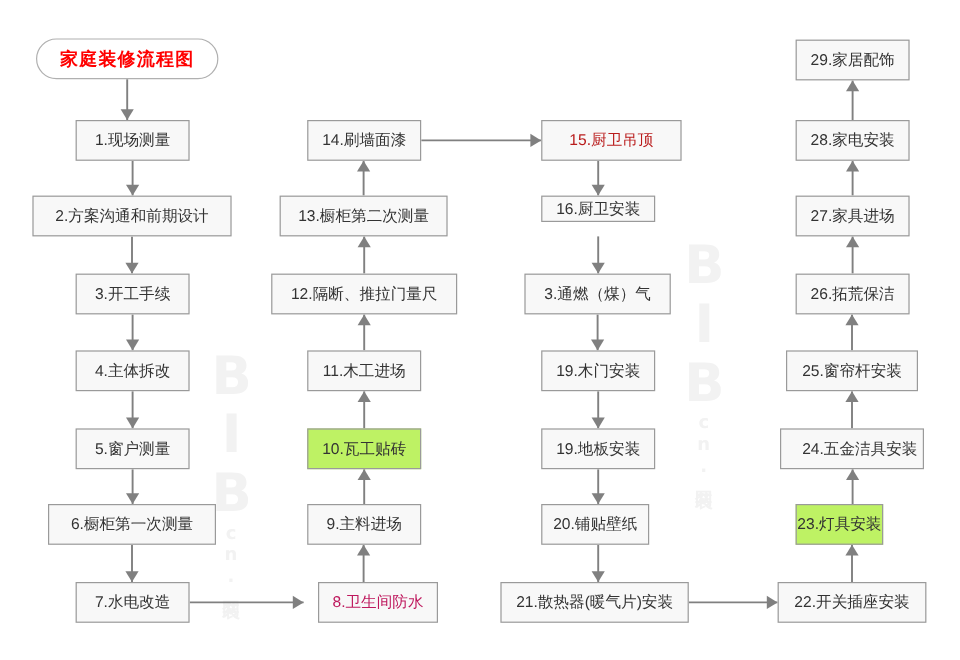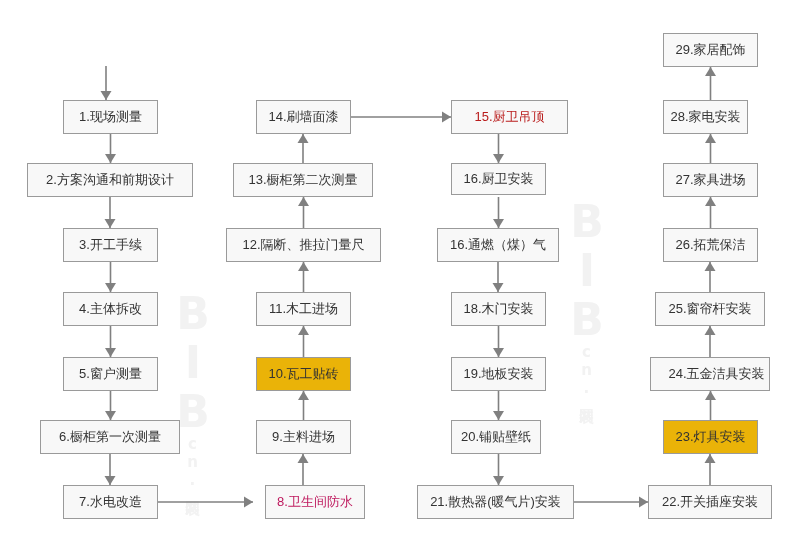--- a/index.html
+++ b/index.html
@@ -191,20 +191,21 @@
       <g>
         <line x1="710.5" y1="163" x2="710.5" y2="134" stroke="#808080" stroke-width="1.6"></line>
         <polygon points="705,143 716,143 710.5,134" fill="#808080"></polygon>
       </g>
       <g>
         <line x1="710.5" y1="100" x2="710.5" y2="67" stroke="#808080" stroke-width="1.6"></line>
         <polygon points="705,76 716,76 710.5,67" fill="#808080"></polygon>
       </g>
     </svg>
 
+  <div class="title-pill" id="title-pill" style="left: 30px; top: 32px; width: 152px; height: 34px; color: rgb(255, 0, 0);">家庭装修流程图</div>
 
   <div id="node-layer">
       <div class="node" style="left: 63px; top: 100px; width: 95px; height: 34px; background: rgb(248, 248, 248); border-color: rgb(154, 154, 154); color: rgb(51, 51, 51);">
         <span>1.现场测量</span>
       </div>
       <div class="node" style="left: 27px; top: 163px; width: 166px; height: 34px; background: rgb(248, 248, 248); border-color: rgb(154, 154, 154); color: rgb(51, 51, 51);">
         <span>2.方案沟通和前期设计</span>
       </div>
       <div class="node" style="left: 63px; top: 228px; width: 95px; height: 34px; background: rgb(248, 248, 248); border-color: rgb(154, 154, 154); color: rgb(51, 51, 51);">
         <span>3.开工手续</span>
@@ -220,75 +221,75 @@
       </div>
       <div class="node" style="left: 63px; top: 485px; width: 95px; height: 34px; background: rgb(248, 248, 248); border-color: rgb(154, 154, 154); color: rgb(51, 51, 51);">
         <span>7.水电改造</span>
       </div>
       <div class="node" style="left: 265px; top: 485px; width: 100px; height: 34px; background: rgb(248, 248, 248); border-color: rgb(154, 154, 154); color: #be185d;">
         <span>8.卫生间防水</span>
       </div>
       <div class="node" style="left: 256px; top: 420px; width: 95px; height: 34px; background: rgb(248, 248, 248); border-color: rgb(154, 154, 154); color: rgb(51, 51, 51);">
         <span>9.主料进场</span>
       </div>
-      <div class="node" style="left: 256px; top: 357px; width: 95px; height: 34px; background: #eab308; border-color: rgb(154, 154, 154); color: rgb(51, 51, 51);">
+      <div class="node" style="left: 256px; top: 357px; width: 95px; height: 34px; background: #bef264; border-color: rgb(154, 154, 154); color: rgb(51, 51, 51);">
         <span>10.瓦工贴砖</span>
       </div>
       <div class="node" style="left: 256px; top: 292px; width: 95px; height: 34px; background: rgb(248, 248, 248); border-color: rgb(154, 154, 154); color: rgb(51, 51, 51);">
         <span>11.木工进场</span>
       </div>
       <div class="node" style="left: 226px; top: 228px; width: 155px; height: 34px; background: rgb(248, 248, 248); border-color: rgb(154, 154, 154); color: rgb(51, 51, 51);">
         <span>12.隔断、推拉门量尺</span>
       </div>
       <div class="node" style="left: 233px; top: 163px; width: 140px; height: 34px; background: rgb(248, 248, 248); border-color: rgb(154, 154, 154); color: rgb(51, 51, 51);">
         <span>13.橱柜第二次测量</span>
       </div>
       <div class="node" style="left: 256px; top: 100px; width: 95px; height: 34px; background: rgb(248, 248, 248); border-color: rgb(154, 154, 154); color: rgb(51, 51, 51);">
         <span>14.刷墙面漆</span>
       </div>
       <div class="node" style="left: 451px; top: 100px; width: 117px; height: 34px; background: rgb(248, 248, 248); border-color: rgb(154, 154, 154); color: #b91c1c;">
         <span>15.厨卫吊顶</span>
       </div>
-      <div class="node" style="left: 451px; top: 163px; width: 95px; height: 32px; background: rgb(248, 248, 248); border-color: rgb(154, 154, 154); color: rgb(51, 51, 51);">
+      <div class="node" style="left: 451px; top: 163px; width: 95px; height: 22px; background: rgb(248, 248, 248); border-color: rgb(154, 154, 154); color: rgb(51, 51, 51);">
         <span>16.厨卫安装</span>
       </div>
       <div class="node" style="left: 437px; top: 228px; width: 122px; height: 34px; background: rgb(248, 248, 248); border-color: rgb(154, 154, 154); color: rgb(51, 51, 51);">
-        <span>16.通燃（煤）气</span>
+        <span>3.通燃（煤）气</span>
       </div>
       <div class="node" style="left: 451px; top: 292px; width: 95px; height: 34px; background: rgb(248, 248, 248); border-color: rgb(154, 154, 154); color: rgb(51, 51, 51);">
-        <span>18.木门安装</span>
+        <span>19.木门安装</span>
       </div>
       <div class="node" style="left: 451px; top: 357px; width: 95px; height: 34px; background: rgb(248, 248, 248); border-color: rgb(154, 154, 154); color: rgb(51, 51, 51);">
         <span>19.地板安装</span>
       </div>
       <div class="node" style="left: 451px; top: 420px; width: 90px; height: 34px; background: rgb(248, 248, 248); border-color: rgb(154, 154, 154); color: rgb(51, 51, 51);">
         <span>20.铺贴壁纸</span>
       </div>
       <div class="node" style="left: 417px; top: 485px; width: 157px; height: 34px; background: rgb(248, 248, 248); border-color: rgb(154, 154, 154); color: rgb(51, 51, 51);">
         <span>21.散热器(暖气片)安装</span>
       </div>
       <div class="node" style="left: 648px; top: 485px; width: 124px; height: 34px; background: rgb(248, 248, 248); border-color: rgb(154, 154, 154); color: rgb(51, 51, 51);">
         <span>22.开关插座安装</span>
       </div>
-      <div class="node" style="left: 663px; top: 420px; width: 95px; height: 34px; background: #eab308; border-color: rgb(154, 154, 154); color: rgb(51, 51, 51);">
+      <div class="node" style="left: 663px; top: 420px; width: 73px; height: 34px; background: #bef264; border-color: rgb(154, 154, 154); color: rgb(51, 51, 51);">
         <span>23.灯具安装</span>
       </div>
       <div class="node" style="left: 650px; top: 357px; width: 120px; height: 34px; background: rgb(248, 248, 248); border-color: rgb(154, 154, 154); color: rgb(51, 51, 51); padding-left: 13px;">
         <span>24.五金洁具安装</span>
       </div>
       <div class="node" style="left: 655px; top: 292px; width: 110px; height: 34px; background: rgb(248, 248, 248); border-color: rgb(154, 154, 154); color: rgb(51, 51, 51);">
         <span>25.窗帘杆安装</span>
       </div>
       <div class="node" style="left: 663px; top: 228px; width: 95px; height: 34px; background: rgb(248, 248, 248); border-color: rgb(154, 154, 154); color: rgb(51, 51, 51);">
         <span>26.拓荒保洁</span>
       </div>
       <div class="node" style="left: 663px; top: 163px; width: 95px; height: 34px; background: rgb(248, 248, 248); border-color: rgb(154, 154, 154); color: rgb(51, 51, 51);">
         <span>27.家具进场</span>
       </div>
-      <div class="node" style="left: 663px; top: 100px; width: 85px; height: 34px; background: rgb(248, 248, 248); border-color: rgb(154, 154, 154); color: rgb(51, 51, 51);">
+      <div class="node" style="left: 663px; top: 100px; width: 95px; height: 34px; background: rgb(248, 248, 248); border-color: rgb(154, 154, 154); color: rgb(51, 51, 51);">
         <span>28.家电安装</span>
       </div>
       <div class="node" style="left: 663px; top: 33px; width: 95px; height: 34px; background: rgb(248, 248, 248); border-color: rgb(154, 154, 154); color: rgb(51, 51, 51);">
         <span>29.家居配饰</span>
       </div>
     </div>
 
 </div>
 
 </body></html>

